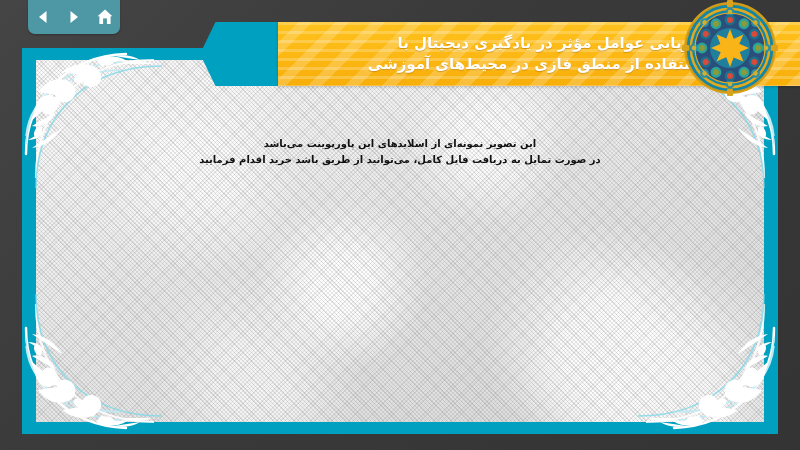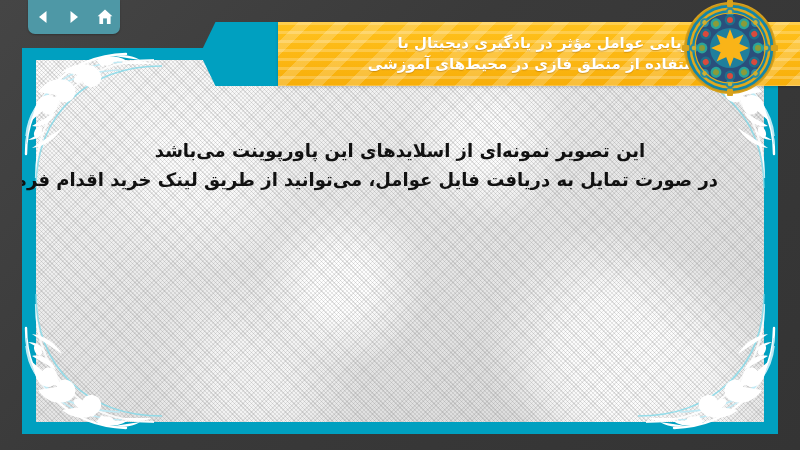--- a/index.html
+++ b/index.html
@@ -87,21 +87,21 @@
   }
   .medallion svg{display:block;width:100%;height:100%;}
 
   
   .body-text{
     position:absolute;left:60px;right:60px;top:88px;
     direction:rtl;text-align:center;
     z-index:20;
   }
   .body-text .bline{
-    color:#111;font-size:18px;line-height:1.62;font-weight:700;
+    color:#111;font-size:10px;line-height:1.62;font-weight:700;
     white-space:nowrap;
   }
 </style>
 </head>
 <body>
 
 <div id="stage">
 
   <div class="slide">
 
@@ -229,21 +229,21 @@
           <ellipse cx="58" cy="30" rx="7" ry="4" transform="rotate(-30 58 30)"></ellipse>
           <ellipse cx="32" cy="54" rx="7" ry="4" transform="rotate(-45 32 54)"></ellipse>
           <ellipse cx="16" cy="84" rx="6" ry="3.5" transform="rotate(-65 16 84)"></ellipse>
           <ellipse cx="86" cy="14" rx="6" ry="3.5" transform="rotate(-12 86 14)"></ellipse>
         </g>
       </svg>
     </div>
 
     <div class="body-text">
       <div class="bline">این تصویر نمونه‌ای از اسلایدهای این پاورپوینت می‌باشد</div>
-      <div class="bline">در صورت تمایل به دریافت فایل عوامل، می‌توانید از طریق لینک خرید اقدام فرمایید</div>
+      <div class="bline">در صورت تمایل به دریافت فایل کامل، می‌توانید از طریق باشد خرید اقدام فرمایید</div>
     </div>
 
   </div>
 
   <div class="banner-wrap">
     <div class="banner-arrow"></div>
     <div class="banner">
       <div class="tline">ارزیابی عوامل مؤثر در یادگیری دیجیتال با</div>
       <div class="tline">استفاده از منطق فازی در محیط‌های آموزشی</div>
     </div>

